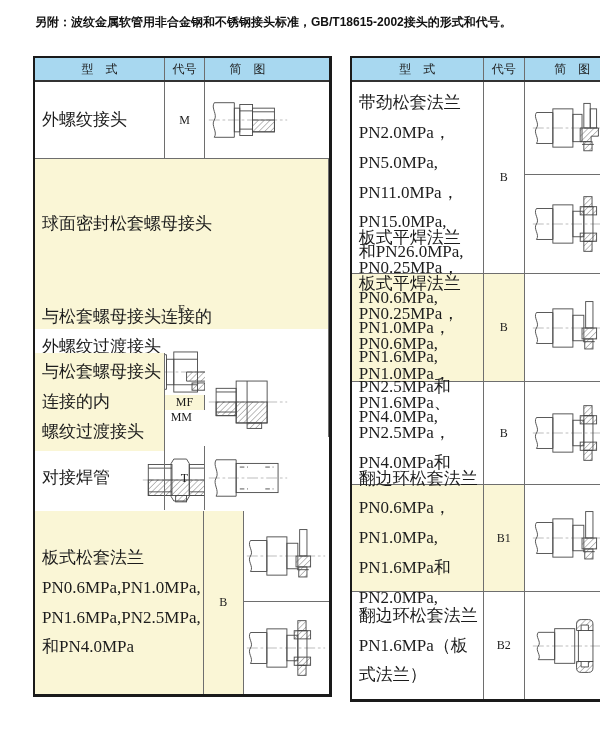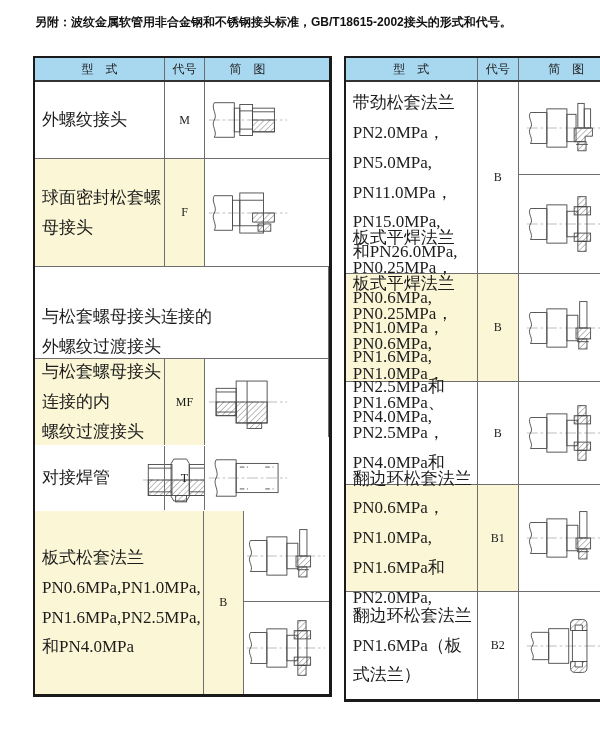--- a/index.html
+++ b/index.html
@@ -5,21 +5,21 @@
   html,body { margin:0; padding:0; }
   body {
     width:600px; height:740px; background:#ffffff; overflow:hidden;
     font-family:"Liberation Serif","DejaVu Serif",serif; color:#1c1c1c;
   }
   .title {
     font-family:"Liberation Sans","DejaVu Sans",sans-serif;
     font-weight:700; font-size:12px; white-space:nowrap;
     padding:14px 0 0 35px; color:#111;
   }
-  .tables { display:flex; gap:12px; margin:25px 0 0 33px; align-items:flex-start; }
+  .tables { display:flex; gap:18px; margin:25px 0 0 33px; align-items:flex-start; }
   .ftable {
     border:2px solid var(--border,#1a1a1a);
     border-right-width:3px; border-bottom-width:3px; background:#fff;
   }
   .hrow { display:flex; background:var(--hdr,#a8d8f0); border-bottom:2px solid #333; height:22px; }
   .hcell {
     display:flex; align-items:center; justify-content:center;
     font-size:12px; box-sizing:border-box; border-right:1px solid var(--grid,#6e6e6e);
   }
   .hcell:last-child { border-right:none; }
@@ -68,21 +68,21 @@
               <rect x="36" y="16" width="14" height="34" fill="none" stroke="#4a4a4a" stroke-width="1"></rect>
               <line x1="36" y1="23" x2="50" y2="23" stroke="#4a4a4a" stroke-width="1"></line>
               <line x1="36" y1="43" x2="50" y2="43" stroke="#4a4a4a" stroke-width="1"></line>
               <rect x="50" y="20" width="24" height="26" fill="none" stroke="#4a4a4a" stroke-width="1"></rect>
               <line x1="50" y1="24" x2="74" y2="24" stroke="#4a4a4a" stroke-width="1"></line>
               <rect x="50" y="33" width="24" height="13" fill="url(#h1)" stroke="#4a4a4a" stroke-width="1"></rect>
             </svg>
           </div>
         </div>
       </div>
-      <div class="trow" style="height: 108px;">
+      <div class="trow" style="height: 108px; flex-direction: column;">
         <div class="cell type-cell hl" style="flex: 0 0 130px;">球面密封松套螺母接头</div>
         <div class="cell code-cell hl" style="flex: 0 0 40px;">F</div>
         <div class="sketch-col" style="flex: 0 0 85px;">
           <div class="sketch-sub" style="flex: 1 1 auto;">
             <svg width="82" height="62" viewBox="0 0 90 66">
               <defs>
                 <pattern id="h2" width="4.5" height="4.5" patternUnits="userSpaceOnUse" patternTransform="rotate(45)">
                   <line x1="0" y1="0" x2="0" y2="4.5" stroke="#4a4a4a" stroke-width="0.8"></line>
                 </pattern>
               </defs>
@@ -120,21 +120,21 @@
               <path d="M36 10 h14 l3 5 v36 l-3 5 h-14 l-3 -5 v-36 Z" fill="none" stroke="#4a4a4a" stroke-width="1"></path>
               <rect x="53" y="16" width="26" height="34" fill="none" stroke="#4a4a4a" stroke-width="1"></rect>
               <line x1="53" y1="20" x2="79" y2="20" stroke="#4a4a4a" stroke-width="1"></line>
               <line x1="53" y1="46" x2="79" y2="46" stroke="#4a4a4a" stroke-width="1"></line>
               <rect x="8" y="33" width="71" height="17" fill="url(#h3)" stroke="#4a4a4a" stroke-width="1"></rect>
               <rect x="38" y="50" width="12" height="7" fill="url(#h3)" stroke="#4a4a4a" stroke-width="1"></rect>
             </svg>
           </div>
         </div>
       </div>
-      <div class="trow" style="height: 87px;">
+      <div class="trow" style="height: 87px; align-items: center;">
         <div class="cell type-cell hl" style="flex: 0 0 130px;">与松套螺母接头连接的内
 螺纹过渡接头</div>
         <div class="cell code-cell hl" style="flex: 0 0 40px;">MF</div>
         <div class="sketch-col" style="flex: 0 0 85px;">
           <div class="sketch-sub" style="flex: 1 1 auto;">
             <svg width="82" height="62" viewBox="0 0 90 66">
               <defs>
                 <pattern id="h4" width="4.5" height="4.5" patternUnits="userSpaceOnUse" patternTransform="rotate(45)">
                   <line x1="0" y1="0" x2="0" y2="4.5" stroke="#4a4a4a" stroke-width="0.8"></line>
                 </pattern>

